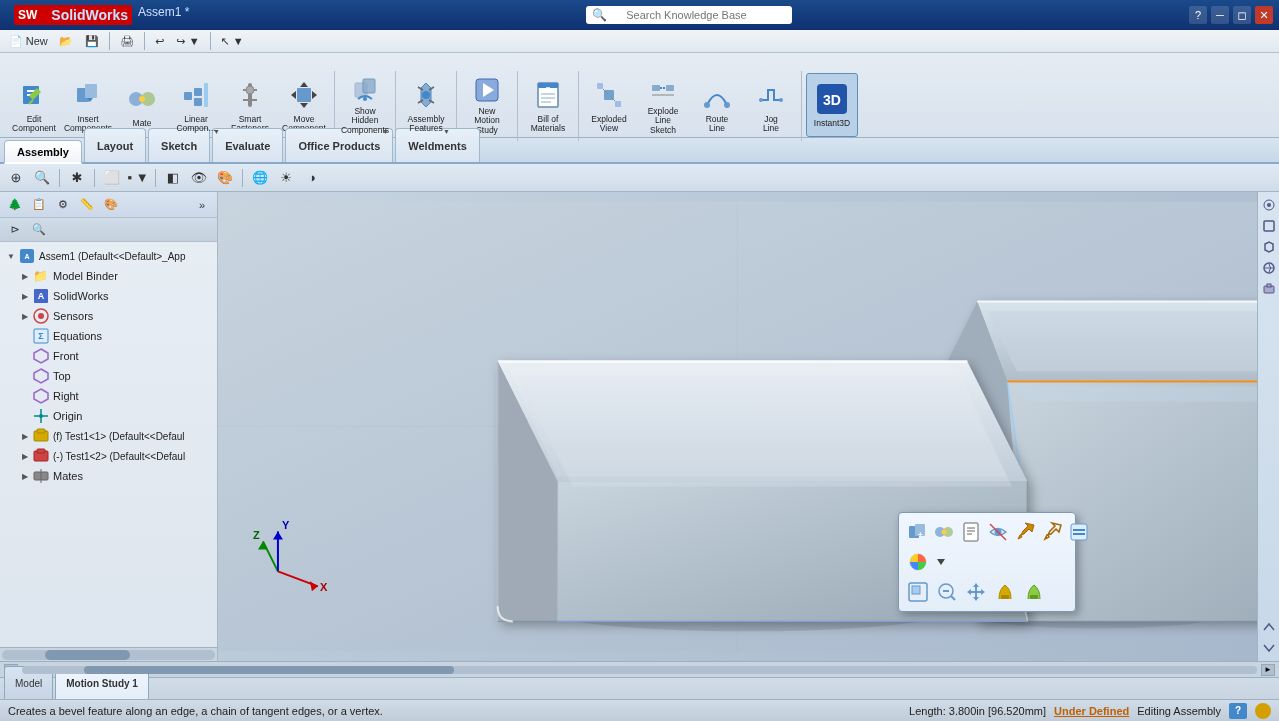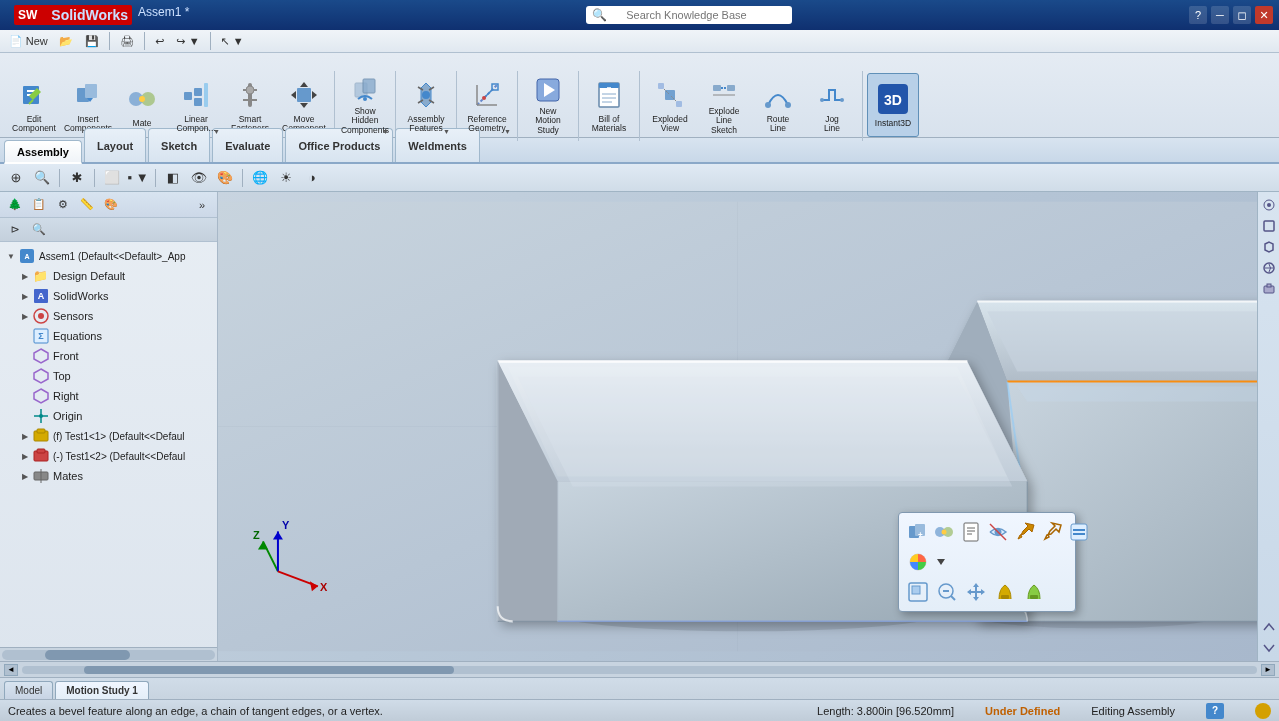--- a/index.html
+++ b/index.html
@@ -290,36 +290,36 @@
       border-top: 1px solid #a0b0c0;
       display: flex;
       align-items: center;
       padding: 0 8px;
       justify-content: space-between;
       font-size: 11px;
       color: #222;
     }
 
     #statusbar-left { flex: 1; }
-    #statusbar-right { display: flex; align-items: center; gap: 31px; justify-content: flex-end; }
+    #statusbar-right { display: flex; align-items: center; gap: 8px; justify-content: flex-end; }
 
     
     #bottom-tabs {
       height: 22px;
       background: linear-gradient(to bottom, #d0dce8, #c8d4e0);
       border-top: 1px solid #a0b0c0;
       display: flex;
       align-items: flex-end;
       padding: 0 4px;
       gap: 2px;
     }
 
     .bottom-tab {
       height: 18px;
-      padding: 8px 10px;
+      padding: 16px 10px;
       border: 1px solid #90a8bc;
       border-bottom: none;
       border-radius: 3px 3px 0 0;
       background: linear-gradient(to bottom, #d8e4f0, #c8d4e4);
       cursor: pointer;
       font-size: 10px;
       color: #333;
       display: flex;
       align-items: center;
     }
@@ -541,35 +541,20 @@
               <path d="M23 7 L18 10" stroke="#666" stroke-width="1.5"></path>
               <path d="M7 23 L12 20" stroke="#666" stroke-width="1.5"></path>
               <path d="M23 23 L18 20" stroke="#666" stroke-width="1.5"></path>
             </svg>
         </div>
         <div class="btn-label">Assembly<br>Features</div>
         <span class="dropdown-arrow">▼</span>
       </button>
     </div>
 
-    <div class="toolbar-group">
-      <button class="toolbar-btn btn-with-arrow">
-        <div class="icon-area">
-          <svg width="30" height="30" viewBox="0 0 30 30">
-              <path d="M5 25 L25 5" stroke="#6688cc" stroke-width="2" stroke-dasharray="3,2"></path>
-              <path d="M5 25 L25 25" stroke="#888" stroke-width="1.5"></path>
-              <path d="M5 5 L5 25" stroke="#888" stroke-width="1.5"></path>
-              <path d="M12 18 L20 10 L26 10 L26 4 L20 4 L20 10" fill="none" stroke="#4488cc" stroke-width="1.5"></path>
-              <circle cx="12" cy="18" r="2" fill="#cc4444"></circle>
-            </svg>
-        </div>
-        <div class="btn-label">Reference<br>Geometry</div>
-        <span class="dropdown-arrow">▼</span>
-      </button>
-    </div>
 
     <div class="toolbar-group">
       <button class="toolbar-btn">
         <div class="icon-area">
           <svg width="30" height="30" viewBox="0 0 30 30">
               <rect x="4" y="4" width="22" height="22" rx="3" fill="#88aadd" stroke="#4466aa" stroke-width="1"></rect>
               <path d="M11 8 L22 15 L11 22 Z" fill="white"></path>
             </svg>
         </div>
         <div class="btn-label">New<br>Motion Study</div>
@@ -707,21 +692,21 @@
               <rect x="1" y="1" width="14" height="14" rx="2" fill="#4488cc"></rect>
               <text x="8" y="11" text-anchor="middle" fill="white" font-size="7" font-weight="bold" font-family="Arial">A</text>
             </svg>
         </span>
         <span class="item-label" style="font-size:10px;">Assem1 (Default&lt;&lt;Default&gt;_App</span>
       </div>
 
       <div class="tree-item indent-1">
         <span class="expand-icon">▶</span>
         <span class="item-icon tree-icon-folder">📁</span>
-        <span class="item-label">Design Default</span>
+        <span class="item-label">Model Binder</span>
       </div>
 
       <div class="tree-item indent-1">
         <span class="expand-icon">▶</span>
         <span class="item-icon">
           <svg width="16" height="16" viewBox="0 0 16 16">
               <rect x="1" y="1" width="14" height="14" rx="1" fill="#4466cc"></rect>
               <text x="8" y="11" text-anchor="middle" fill="white" font-size="9" font-weight="bold">A</text>
             </svg>
         </span>
@@ -1097,18 +1082,18 @@
 
 <div id="bottom-tabs">
   <div class="bottom-tab">Model</div>
   <div class="bottom-tab active">Motion Study 1</div>
 </div>
 
 <div id="statusbar">
   <span id="statusbar-left">Creates a bevel feature along an edge, a chain of tangent edges, or a vertex.</span>
   <div id="statusbar-right">
     <span>Length: 3.800in [96.520mm]</span>
-    <span style="color:#c06000;font-weight:bold;">Under Defined</span>
+    <span style="color:#c06000;font-weight:bold;text-decoration:underline;">Under Defined</span>
     <span>Editing Assembly</span>
     <button style="width:18px;height:16px;background:#4488cc;color:white;border:none;border-radius:2px;cursor:pointer;font-size:10px;font-weight:bold;">?</button>
     <div style="width: 16px; height: 16px; border-radius: 50%; background: rgb(212, 160, 0);" id="status-indicator"></div>
   </div>
 </div>
 
 </body></html>

